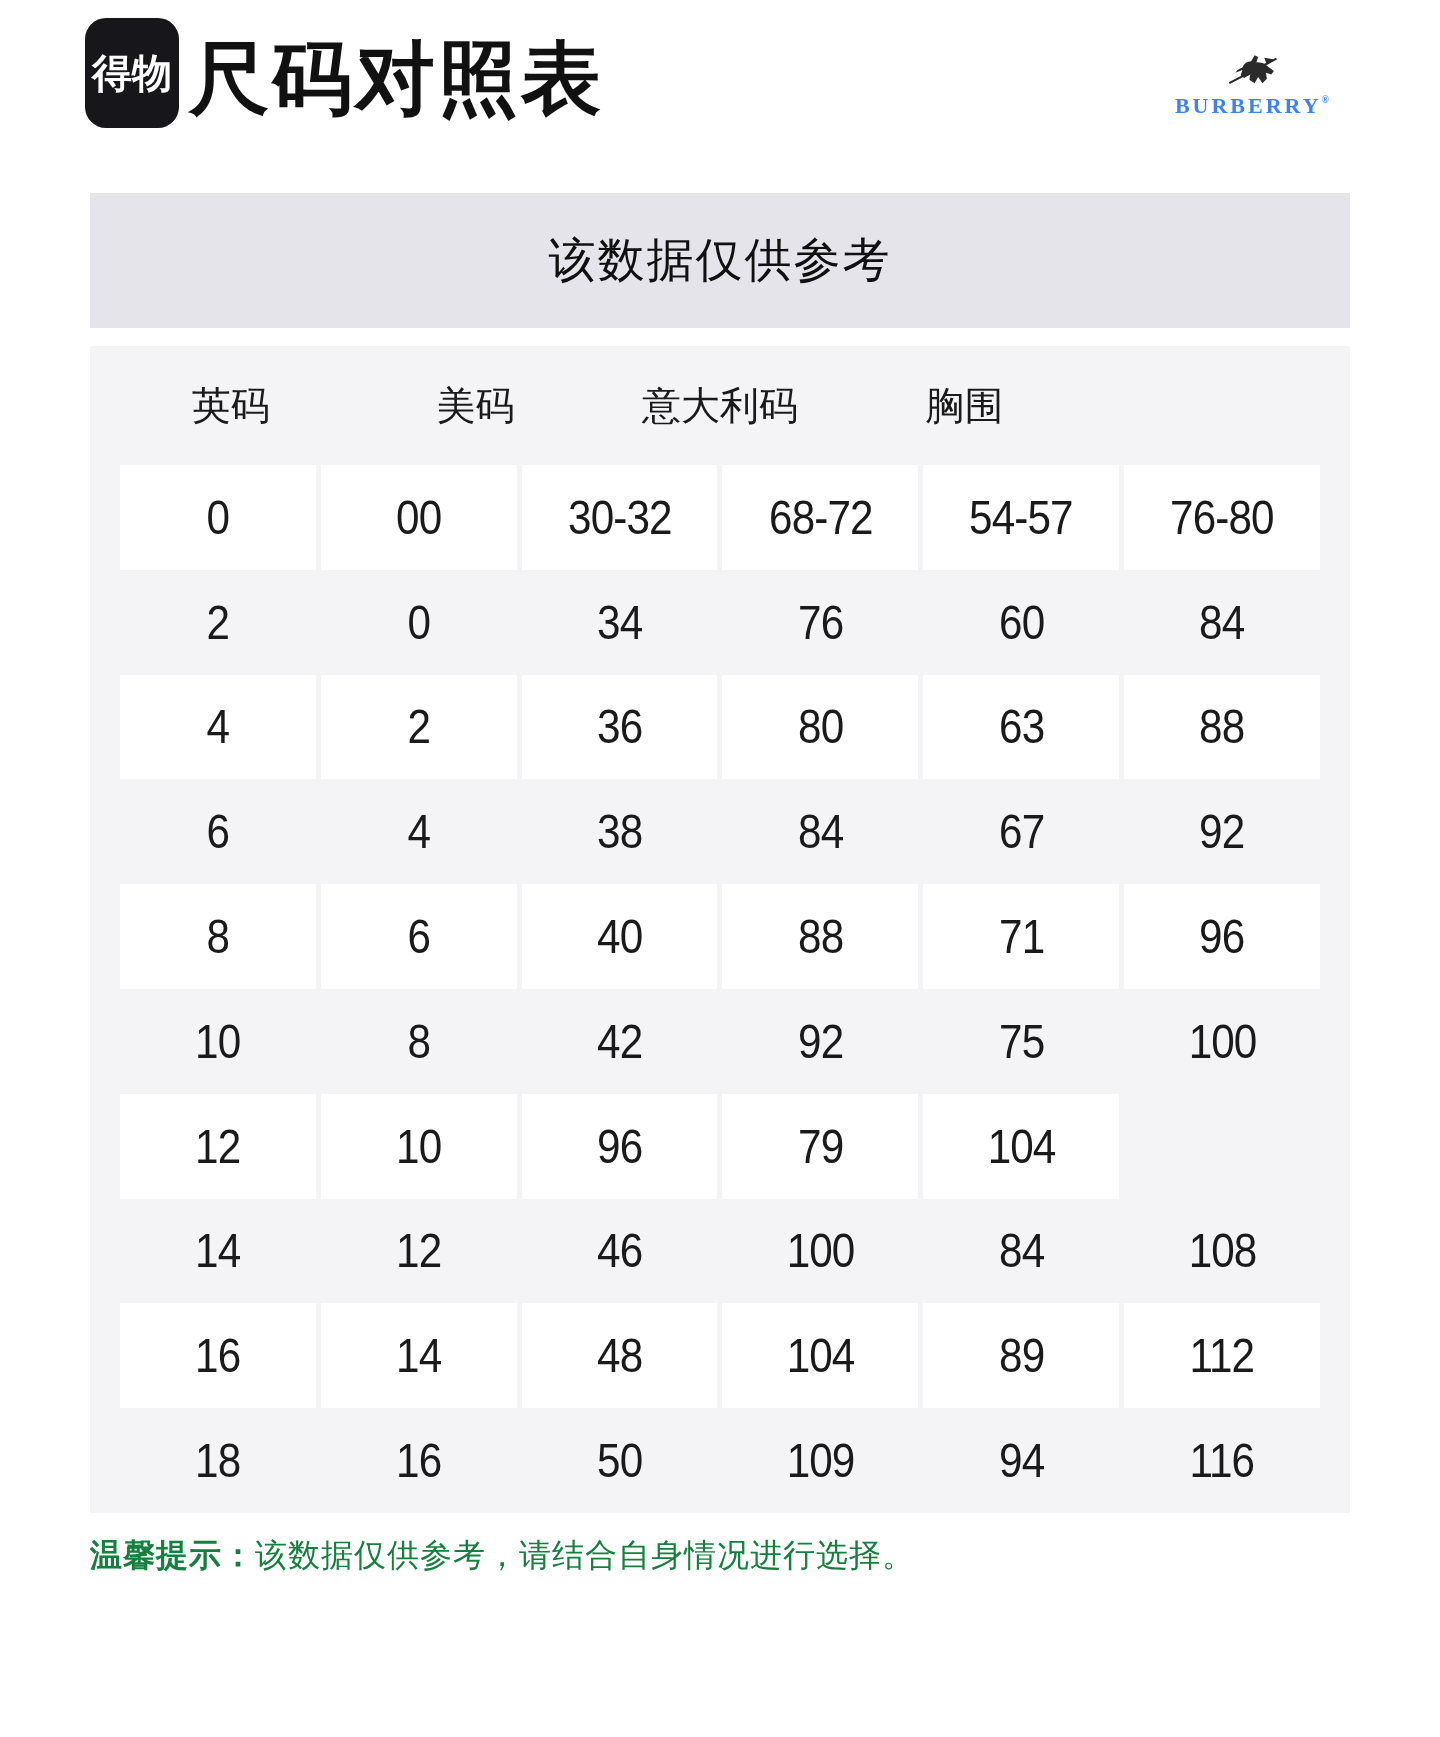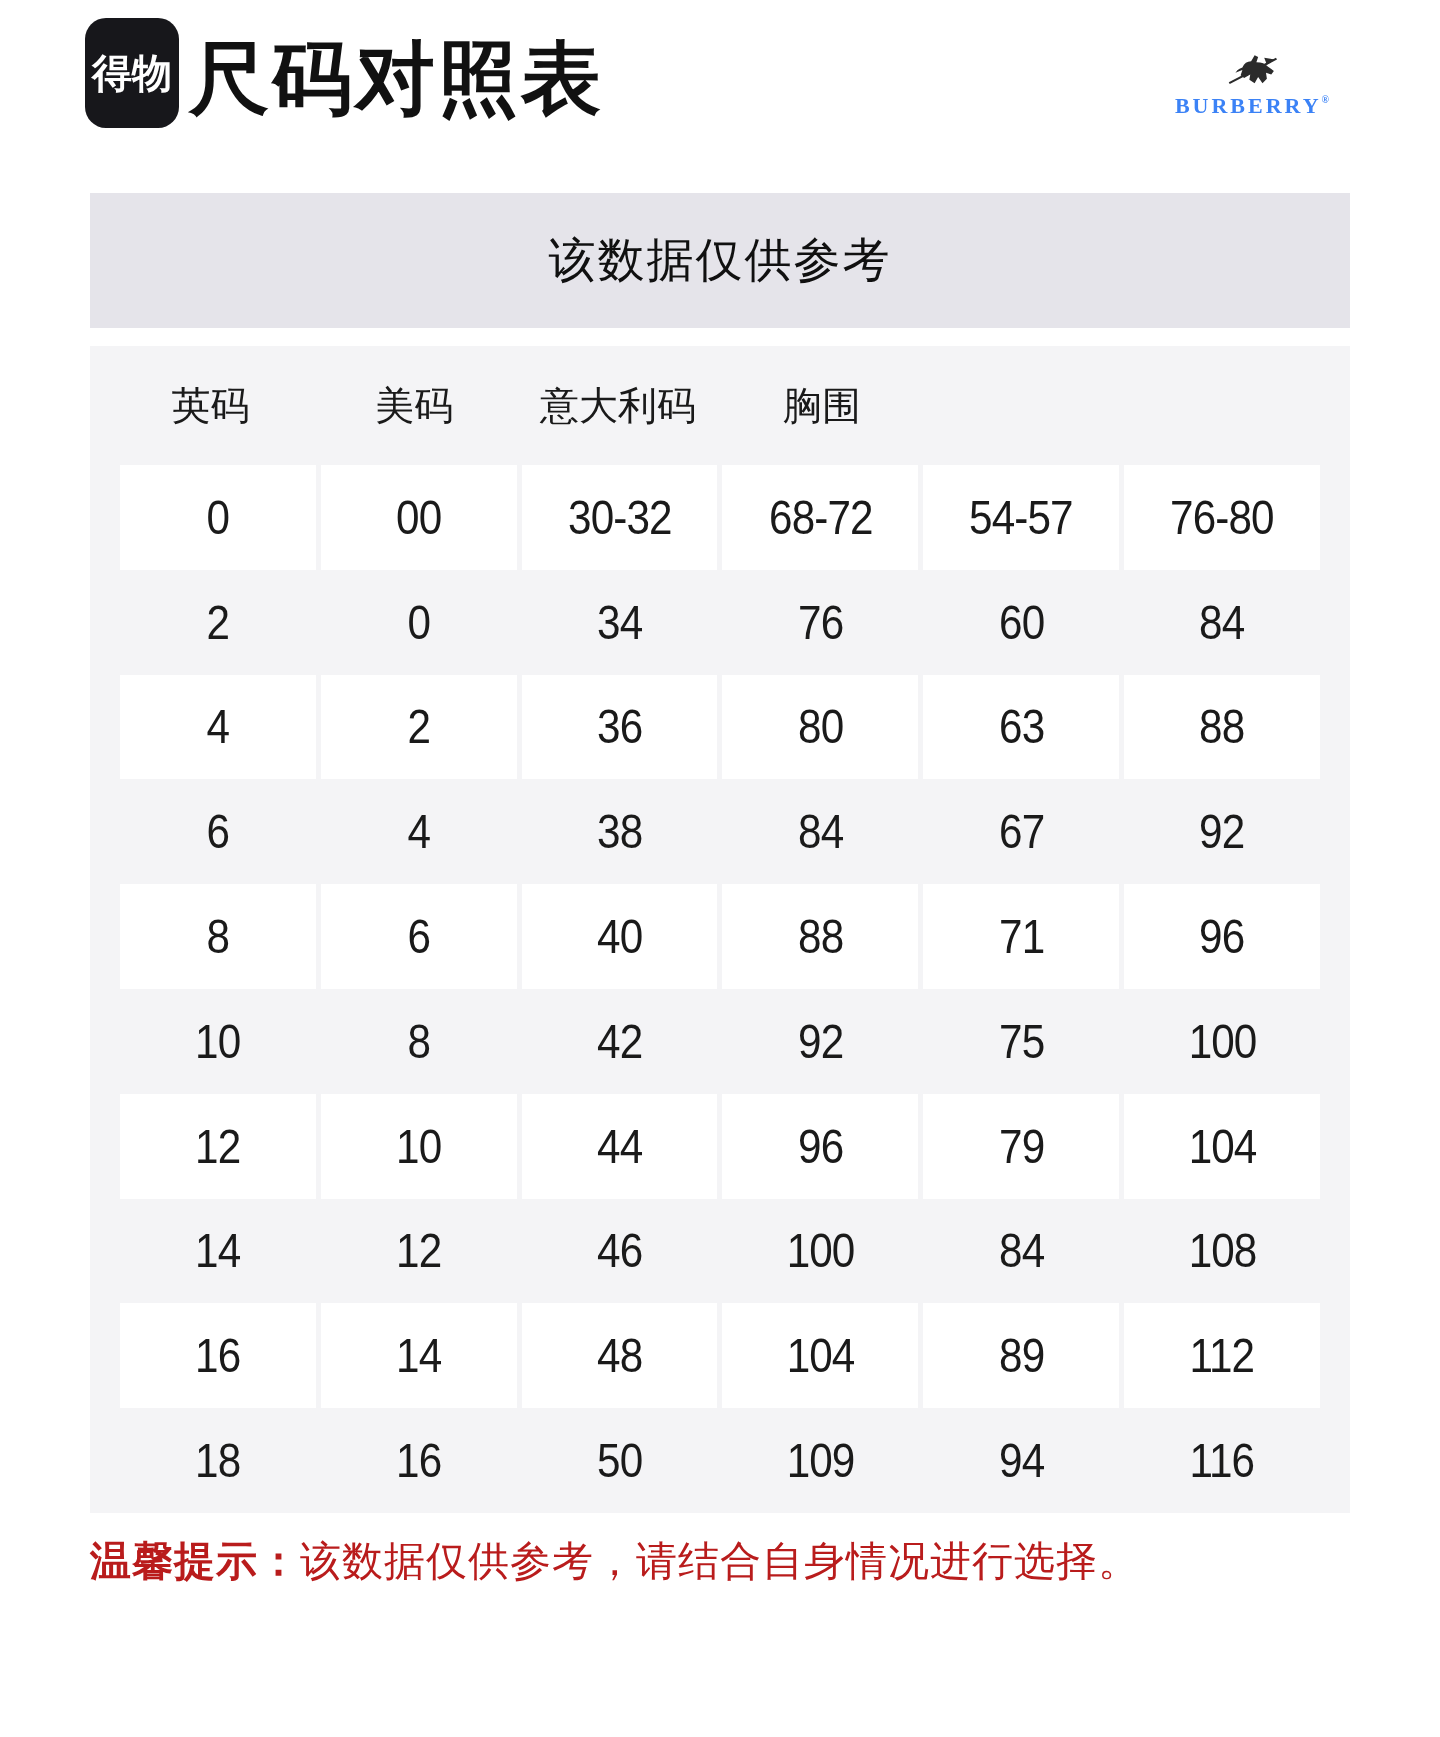--- a/index.html
+++ b/index.html
@@ -63,21 +63,21 @@
   
   .size-table {
     position: absolute; top: 346px; left: 90px;
     width: 1260px; height: 1167px;
     background: #f4f4f6;
     padding: 0 30px;
     display: flex; flex-direction: column;
   }
   .thead {
     height: 119px; flex: 0 0 auto;
-    display: grid; grid-template-columns: repeat(6, 1fr); column-gap: 23px;
+    display: grid; grid-template-columns: repeat(5, 1fr); column-gap: 23px;
     align-items: center;
   }
   .hcell {
     text-align: center;
     font-size: 39px; font-weight: 400;
     color: #1a1a1a;
   }
   .tbody { flex: 1; display: flex; flex-direction: column; }
   .row {
     flex: 1;
@@ -91,21 +91,21 @@
     color: #1a1a1a;
     transform: scaleX(0.88);
     letter-spacing: -1px;
     white-space: nowrap;
   }
 
   
   .note {
     position: absolute; top: 1534px; left: 90px;
     margin: 0;
-    font-size: 41px; color: #b91c1c;
+    font-size: 32px; color: #15803d;
     letter-spacing: 1px;
     white-space: nowrap;
   }
   .note strong { font-weight: 700; }
 </style>
 </head>
 <body>
 
 <header class="page-header">
   <div class="dewu-logo">
@@ -256,23 +256,20 @@
         </div>
       </div>
       <div class="row alt">
         <div class="cell">
           <span class="num">12</span>
         </div>
         <div class="cell">
           <span class="num">10</span>
         </div>
         <div class="cell">
-          <span class="num">44</span>
-        </div>
-        <div class="cell">
           <span class="num">96</span>
         </div>
         <div class="cell">
           <span class="num">79</span>
         </div>
         <div class="cell">
           <span class="num">104</span>
         </div>
       </div>
       <div class="row">

